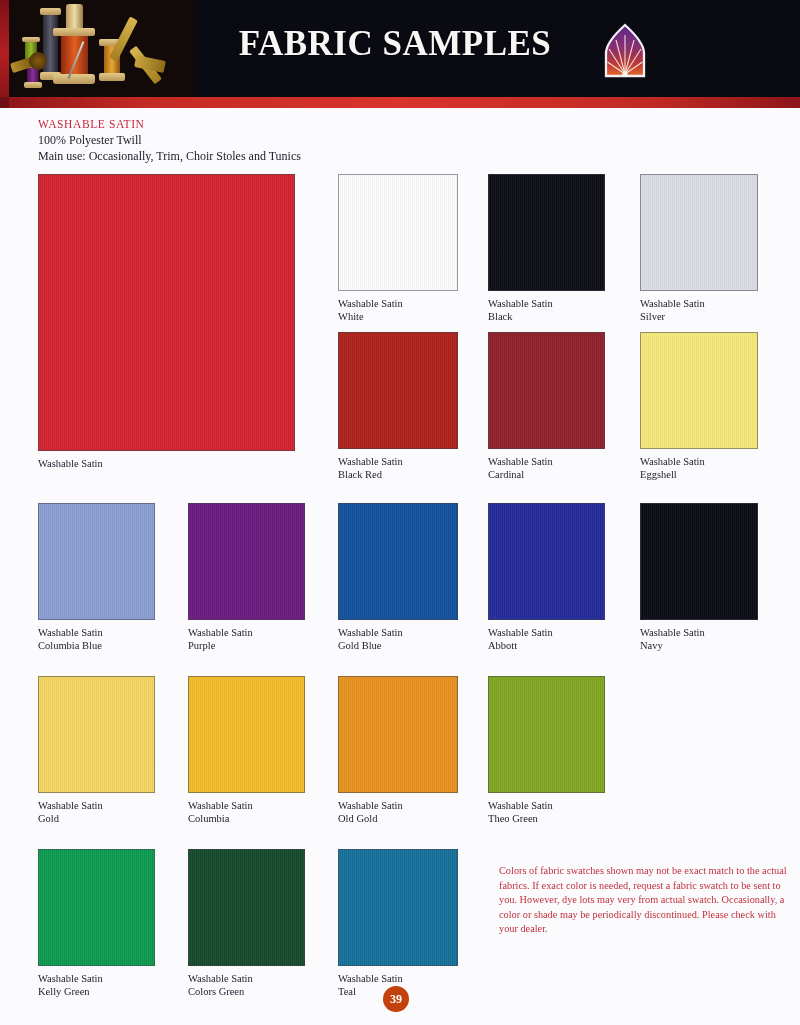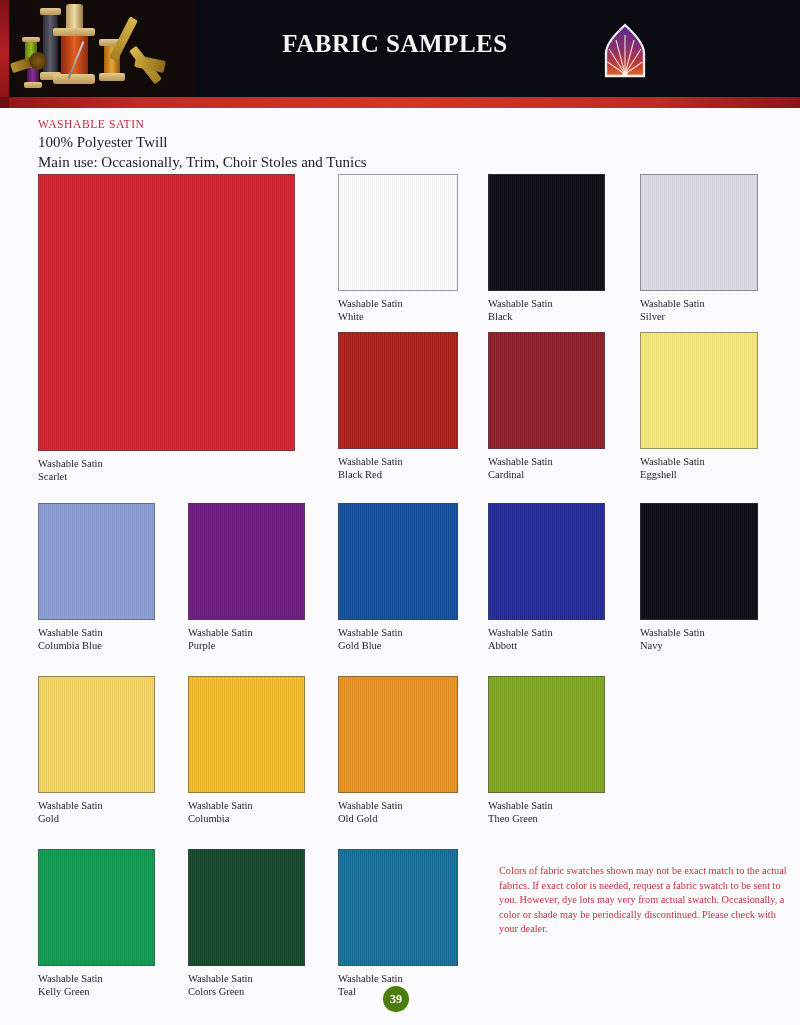--- a/index.html
+++ b/index.html
@@ -46,21 +46,21 @@
     background: linear-gradient(180deg,#d8b54e,#a37f22);
     border-radius: 2px;
   }
   #header-title {
     position: absolute; left: 215px; top: 44px;
     width: 360px;
     text-align: center;
     color: #f7f6f4;
     font-family: "Liberation Serif", serif;
     font-weight: bold;
-    font-size: 25px;
+    font-size: 35px;
     letter-spacing: 0.5px;
     transform: translateY(-50%);
     text-shadow: 0 1px 2px rgba(0,0,0,.8);
   }
   #logo {
     position: absolute; left: 596px; top: 22px;
     width: 180px; height: 58px;
   }
   #logo-arch {
     position: absolute; left: 0; top: 0;
@@ -103,21 +103,21 @@
   #intro-title {
     color: #c8243a;
     font-family: "Liberation Serif", serif;
     font-size: 11.5px;
     letter-spacing: 0.6px;
     margin-bottom: 2px;
   }
   .intro-line {
     color: #1b1b2a;
     font-family: "Liberation Serif", serif;
-    font-size: 15px;
+    font-size: 12px;
     line-height: 1.35;
   }
 
   
   #grid { position: absolute; left: 0; top: 0; width: 800px; height: 1025px; }
   .cell { position: absolute; }
   .swatch {
     width: 100%;
     border: 1px solid rgba(70,70,80,.55);
     position: relative;
@@ -148,21 +148,21 @@
     font-family: "Liberation Serif", serif;
     font-size: 10.3px;
     line-height: 1.42;
   }
 
   
   #page-number {
     position: absolute; left: 383px; top: 986px;
     width: 26px; height: 26px;
     border-radius: 50%;
-    background: #4d7c0f;
+    background: #c2410c;
     color: #ffffff;
     font-family: "Liberation Serif", serif;
     font-size: 12px;
     font-weight: bold;
     display: flex; align-items: center; justify-content: center;
   }
 </style>
 </head>
 <body>
 
@@ -236,21 +236,20 @@
     <div id="intro-title">WASHABLE SATIN</div>
     <div class="intro-line">100% Polyester Twill</div>
     <div class="intro-line">Main use: Occasionally, Trim, Choir Stoles and Tunics</div>
   </div>
 
   <div id="grid">
       <div class="cell" style="left: 38px; top: 174px; width: 257px;">
         <div class="swatch" style="height: 277px; background: rgb(211, 33, 47);"></div>
         <div class="swatch-label">
           <div>Washable Satin</div>
-          <div>Scarlet</div>
         </div>
       </div>
       <div class="cell" style="left: 338px; top: 174px; width: 120px;">
         <div class="swatch" style="height: 117px; background: rgb(253, 253, 253);"></div>
         <div class="swatch-label">
           <div>Washable Satin</div>
           <div>White</div>
         </div>
       </div>
       <div class="cell" style="left: 488px; top: 174px; width: 117px;">

